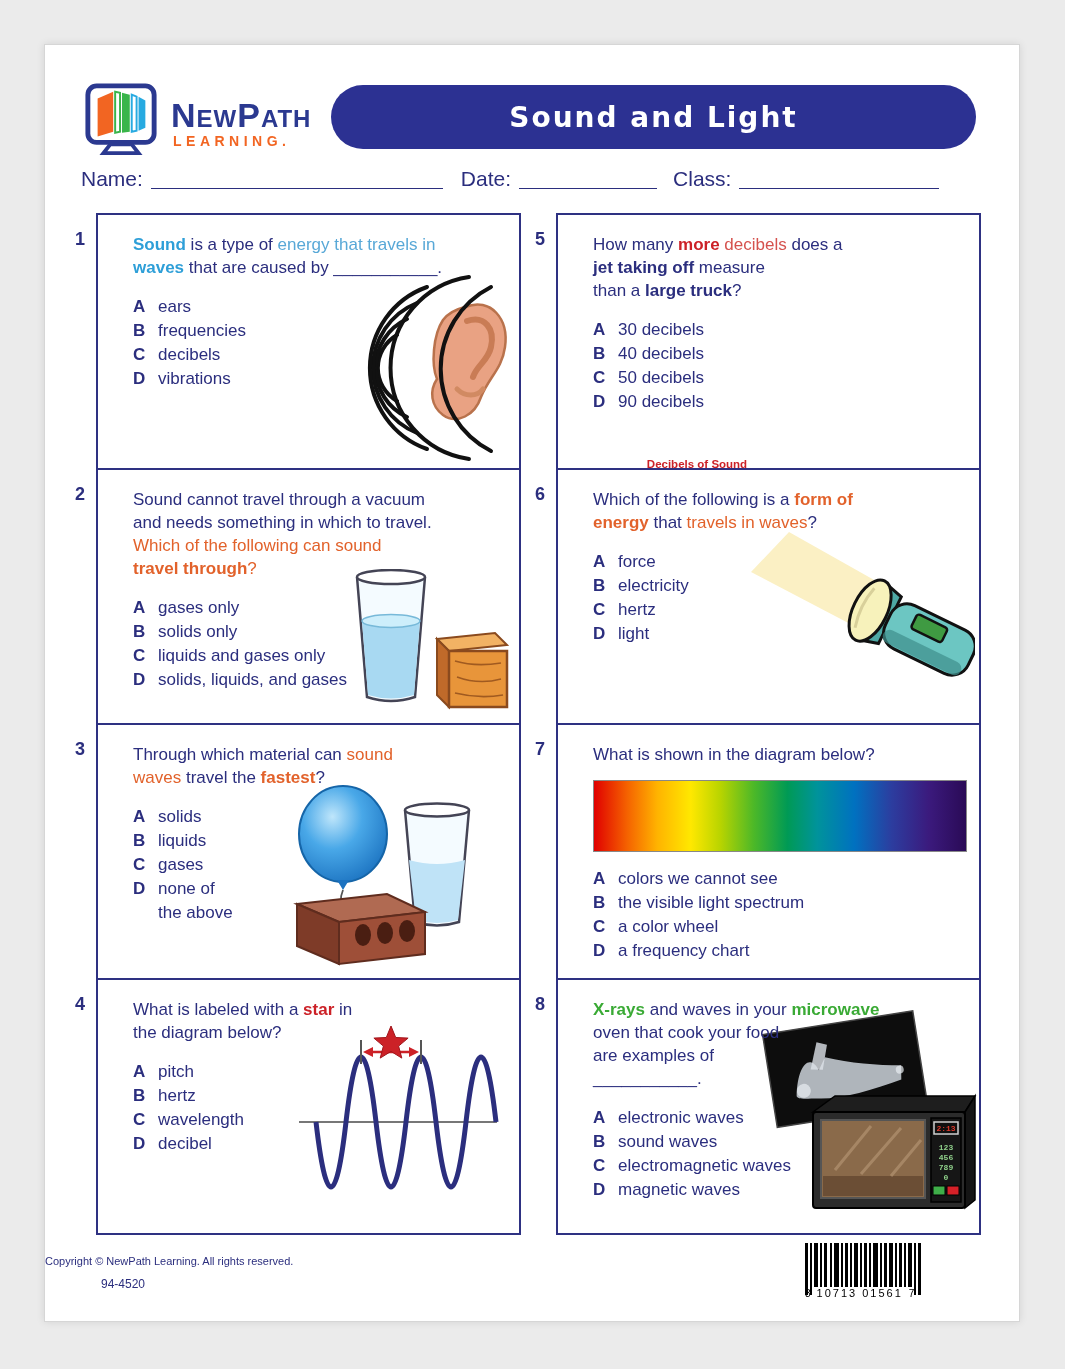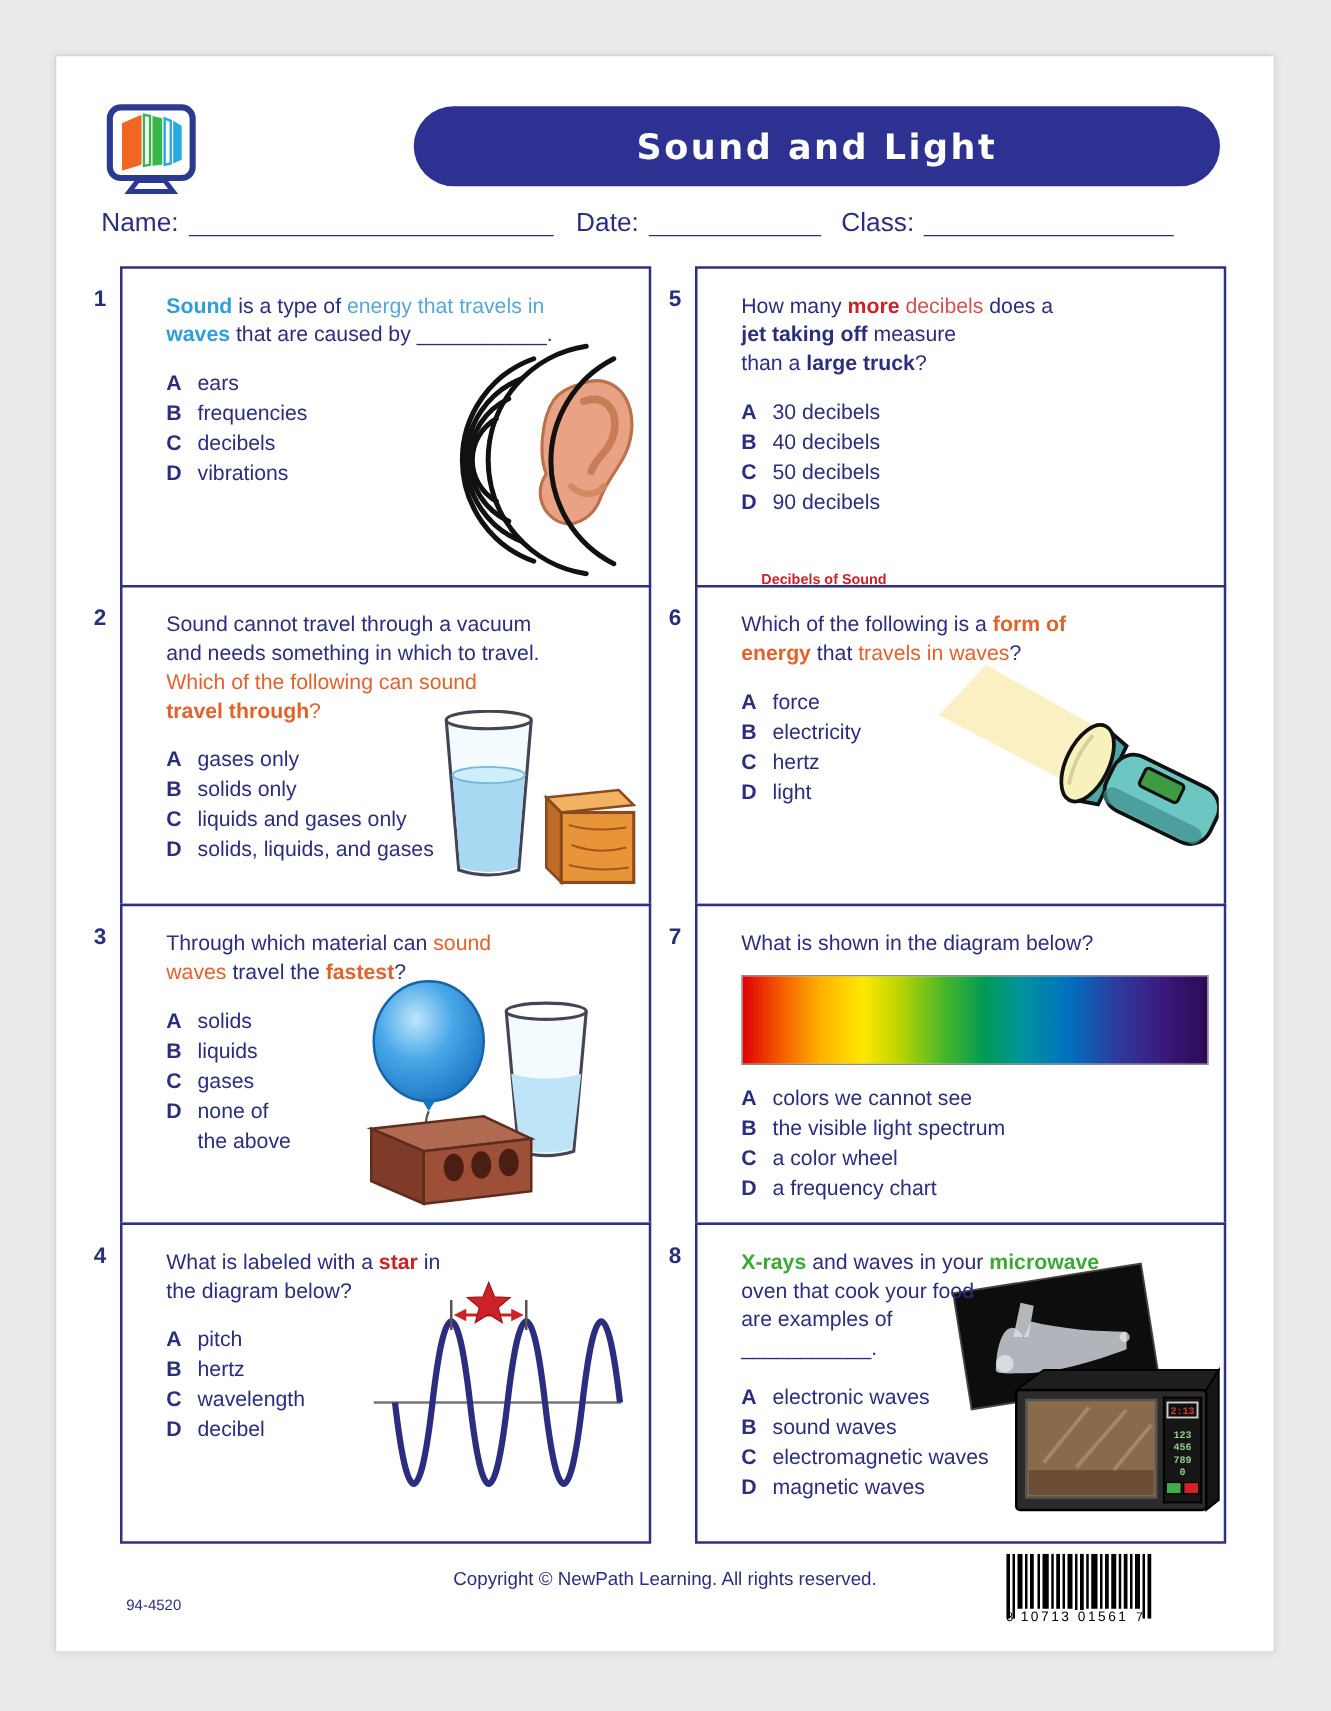--- a/index.html
+++ b/index.html
@@ -46,23 +46,23 @@
   .img-q3{bottom:6px;right:10px}
   .img-q4{top:42px;right:14px}
   .img-q5{top:44px;right:4px}
   .img-q6{top:62px;right:4px}
   .img-q8{top:24px;right:2px}
   .spectrum{height:72px;width:374px;margin:13px 0 4px;border:1px solid #888;
     background:linear-gradient(90deg,#e00000 0%,#f56300 9%,#ffb300 17%,#ffe800 26%,#b8d400 34%,
       #4cb828 43%,#009a55 52%,#00939b 60%,#0071c0 70%,#2c3d9f 80%,#3b1a7d 90%,#2a0a56 100%)}
   
   .chart{position:relative;width:196px;height:208px}
-  .chart-title{position:absolute;top:0;left:20px;right:0;text-align:left;color:var(--red);font-weight:bold;font-size:11.5px}
+  .chart-title{position:absolute;top:0;left:20px;right:0;text-align:center;color:var(--red);font-weight:bold;font-size:11.5px}
   
-  .copyright{position:absolute;left:0;right:0;top:1210px;text-align:center;color:var(--navy);font-size:15px}
+  .copyright{position:absolute;left:0;right:0;top:1210px;color:var(--navy);font-size:11px}
   .prodcode{position:absolute;left:56px;top:1232px;color:var(--navy);font-size:12px}
   .barcode-wrap{position:absolute;right:64px;top:1198px;width:150px}
   .barcode-digits{display:flex;align-items:flex-end;gap:4px;font-size:10px;color:#000;margin-top:-12px}
   .bd-main{letter-spacing:2px;font-size:11px;background:#fff;padding:0 2px}
 </style>
 </head>
 <body>
 
 <div class="sheet">
 
@@ -70,20 +70,24 @@
     <span>
       <svg width="80" height="76" viewBox="0 0 82 78">
         <rect x="7" y="3" width="68" height="58" rx="9" fill="#fff" stroke="#2b3990" stroke-width="5"></rect>
         <polygon points="17,16 33,9 33,50 17,55" fill="#f26522"></polygon>
         <polygon points="35,9 40,10 40,50 35,51" fill="#fff" stroke="#39b54a" stroke-width="2"></polygon>
         <polygon points="42,10 50,12 50,50 42,51" fill="#39b54a"></polygon>
         <polygon points="52,12 57,14 57,49 52,50" fill="#fff" stroke="#27aae1" stroke-width="2"></polygon>
         <polygon points="59,14 66,18 66,46 59,49" fill="#27aae1"></polygon>
         <path d="M30,63 L52,63 L59,72 L23,72 Z" fill="#fff" stroke="#2b3990" stroke-width="4"></path>
       </svg>
+    </span>
+    <span class="logo-text">
+      <span class="brand1">NewPath</span>
+      <span class="brand2">LEARNING.</span>
     </span>
   </div>
 
   <div class="banner">
     <span>Sound and Light</span>
   </div>
 
   <div class="fields">
     <span>Name:</span>
     <span class="blank" style="width:292px;margin:0 18px 0 8px"></span>

